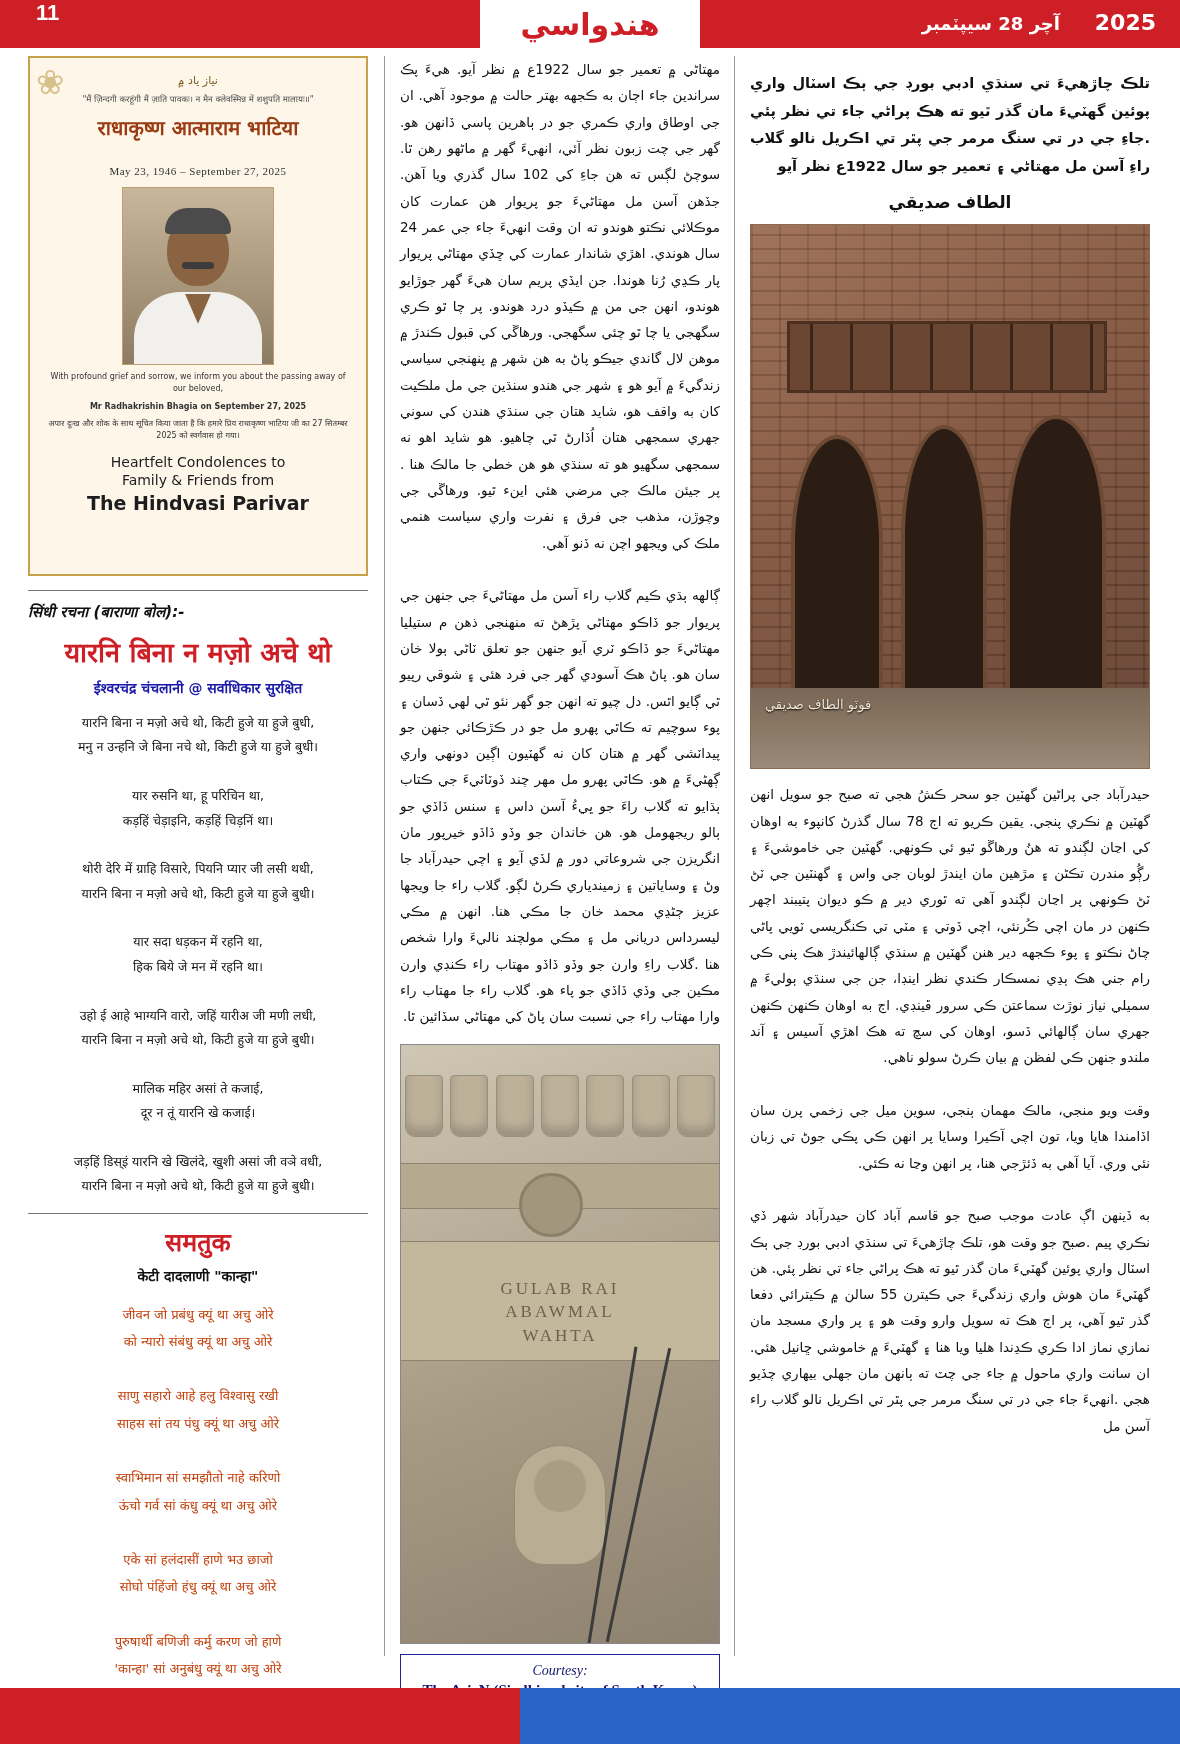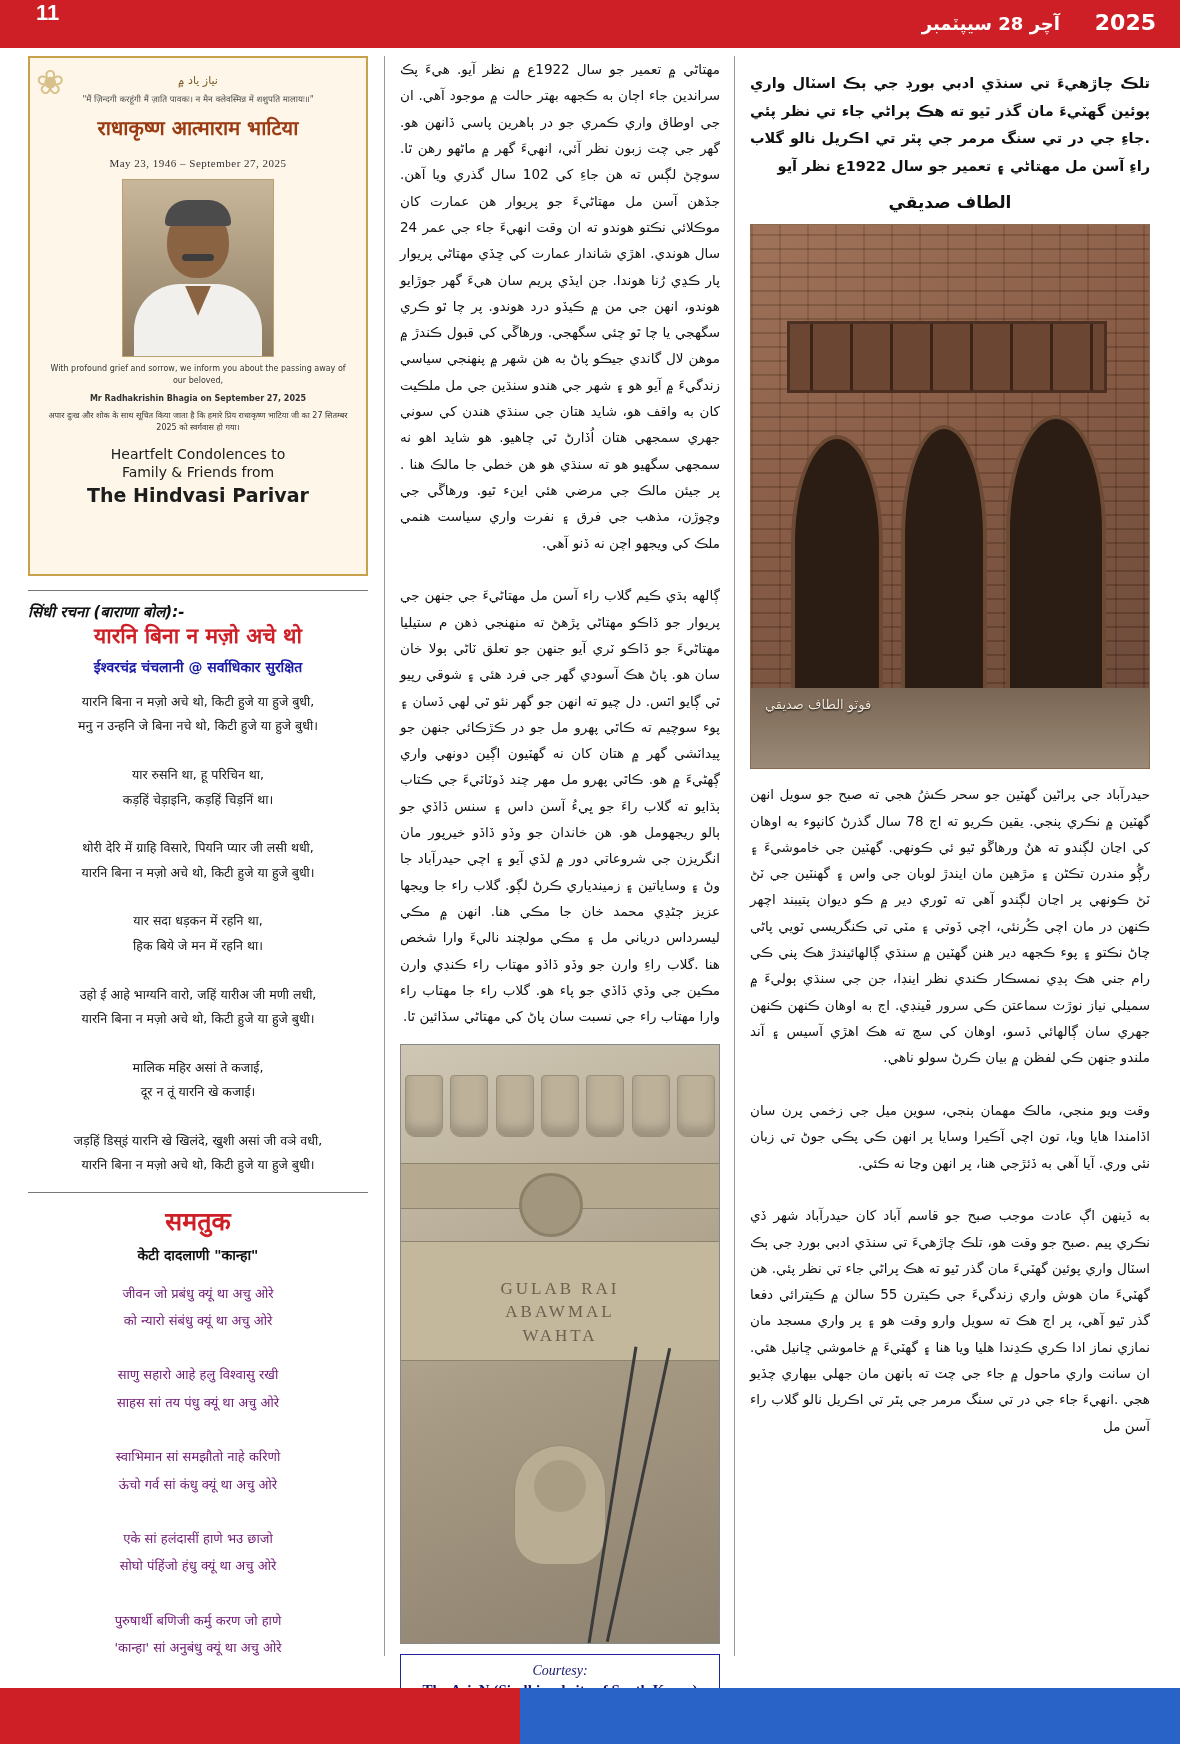--- a/index.html
+++ b/index.html
@@ -79,21 +79,21 @@
   .ob-quote {
     font-family:"DejaVu Sans", sans-serif;
     font-size:8.5px; color:#4a4a4a; line-height:1.5; margin-top:6px;
   }
   .ob-name {
     font-family:"DejaVu Sans", sans-serif;
     font-size:20px; font-weight:bold; color:#9b3b12; margin-top:8px;
   }
   .ob-dates {
     font-family:"Liberation Serif", serif;
-    font-size:11px; color:#333333; margin-top:16px; letter-spacing:.5px;
+    font-size:11px; color:#333333; margin-top:24px; letter-spacing:.5px;
   }
   .ob-photo {
     margin:10px auto 0 auto;
     width:152px; height:178px;
     border:1px solid #b9a172;
     background:linear-gradient(#c8b79a,#8d7c62);
     position:relative; overflow:hidden;
   }
   .ob-photo .head {
     position:absolute; left:50%; top:26px; transform:translateX(-50%);
@@ -137,22 +137,22 @@
   }
 
   .hr-thin { border-top:1px solid #777; margin:14px 0 10px 0; }
 
   .sec-label {
     font-family:"DejaVu Sans", sans-serif;
     font-size:15px; font-style:italic; font-weight:bold; color:#111;
   }
   .poem-title {
     font-family:"DejaVu Sans", sans-serif;
-    font-size:21px; font-weight:bold; color:#cf1f26;
-    text-align:center; 
+    font-size:27px; font-weight:bold; color:#cf1f26;
+    text-align:center; margin-top:12px;
   }
   .poem-author {
     font-family:"DejaVu Sans", sans-serif;
     font-size:14px; font-weight:bold; color:#1a1aa8;
     text-align:center; margin-top:8px;
   }
   .poem-body {
     font-family:"DejaVu Sans", sans-serif;
     font-size:12.5px; color:#111; line-height:1.95;
     text-align:center; margin-top:14px; white-space:pre-line;
@@ -162,21 +162,21 @@
     font-size:25px; font-weight:bold; color:#cf1f26;
     text-align:center; margin-top:4px;
   }
   .poem2-author {
     font-family:"DejaVu Sans", sans-serif;
     font-size:14px; font-weight:bold; color:#111;
     text-align:center; margin-top:8px;
   }
   .poem2-body {
     font-family:"DejaVu Sans", sans-serif;
-    font-size:13px; color:#701a75; line-height:2.1;
+    font-size:13px; color:#c2410c; line-height:2.1;
     text-align:center; margin-top:16px; white-space:pre-line;
   }
 
   
   .col-mid {
     position:absolute; left:400px; top:8px; width:320px; height:1620px;
   }
   .sindhi-body {
     font-family:"DejaVu Sans", sans-serif;
     direction:rtl; text-align:justify;
@@ -311,20 +311,23 @@
     position:absolute; left:0; bottom:0; width:1180px; height:56px;
   }
   .footer .red { position:absolute; left:0; top:0; width:520px; height:56px; background:#cf1f26; }
   .footer .blue { position:absolute; left:520px; top:0; width:660px; height:56px; background:#2a63c7; }
 </style>
 </head>
 <body>
 
 <div class="masthead">
   <div class="page-no">11</div>
+  <div class="logo-box">
+    <span class="logo-text">هندواسي</span>
+  </div>
   <div class="date">آچر 28 سيپٽمبر</div>
   <div class="brand-right">2025</div>
 </div>
 
 <div class="page">
 
   <div class="vrule" style="left:384px; top:8px; height:1600px;"></div>
   <div class="vrule" style="left:734px; top:8px; height:1600px;"></div>
 
   <div class="col-left">

